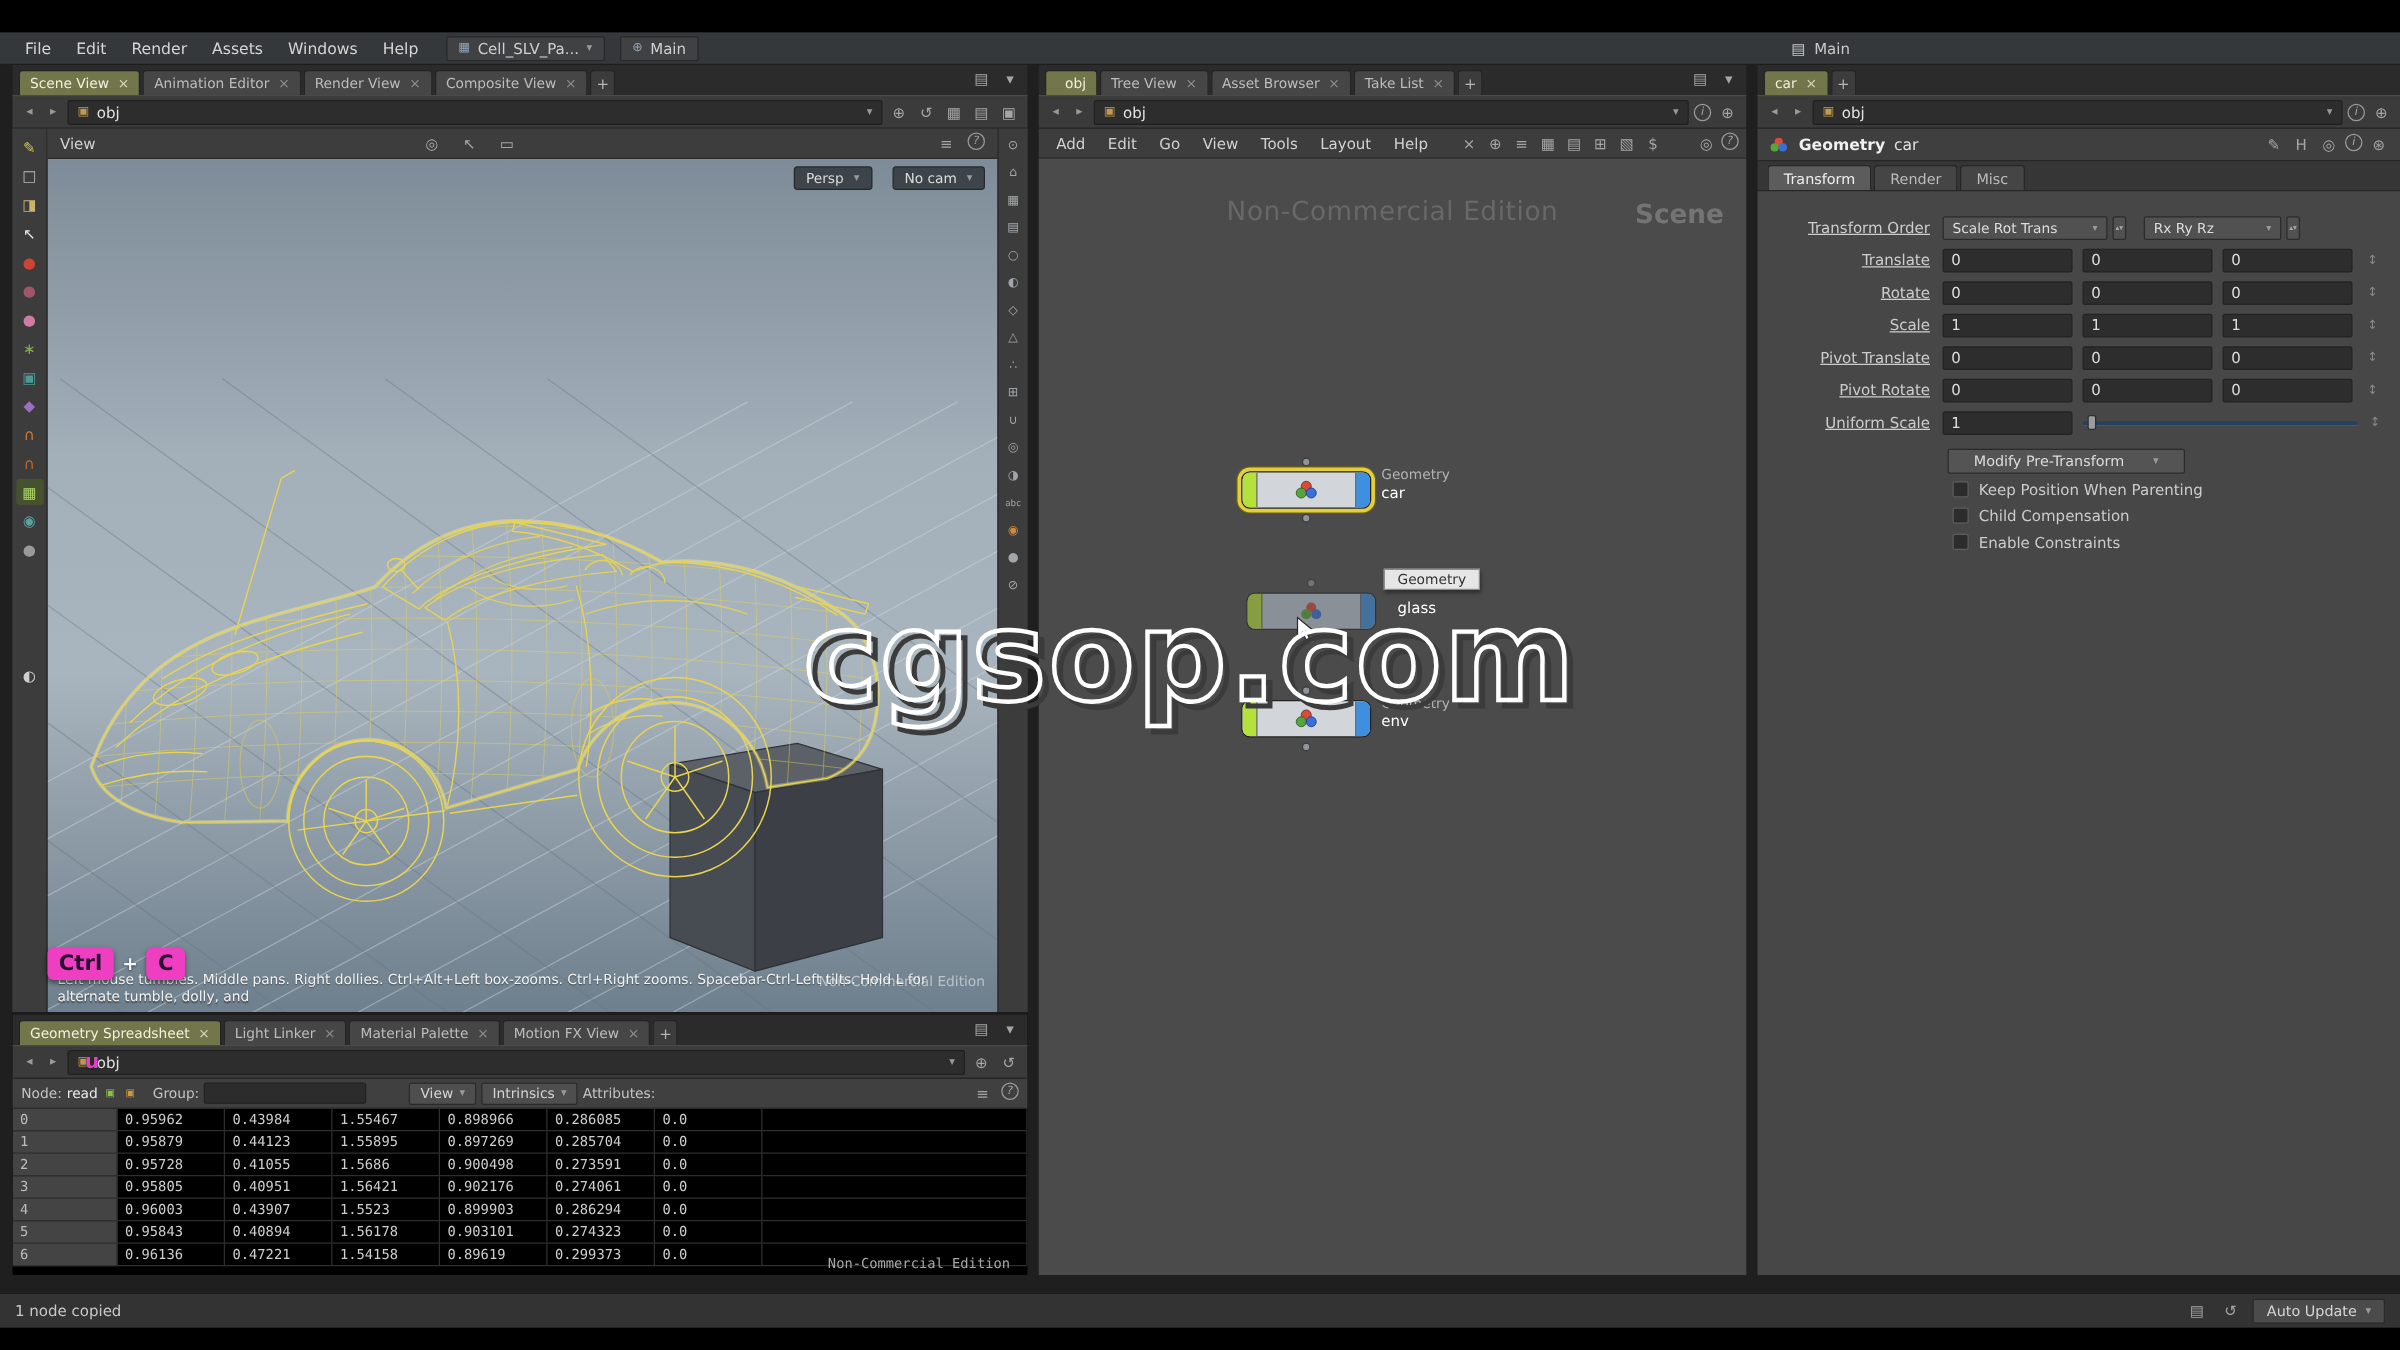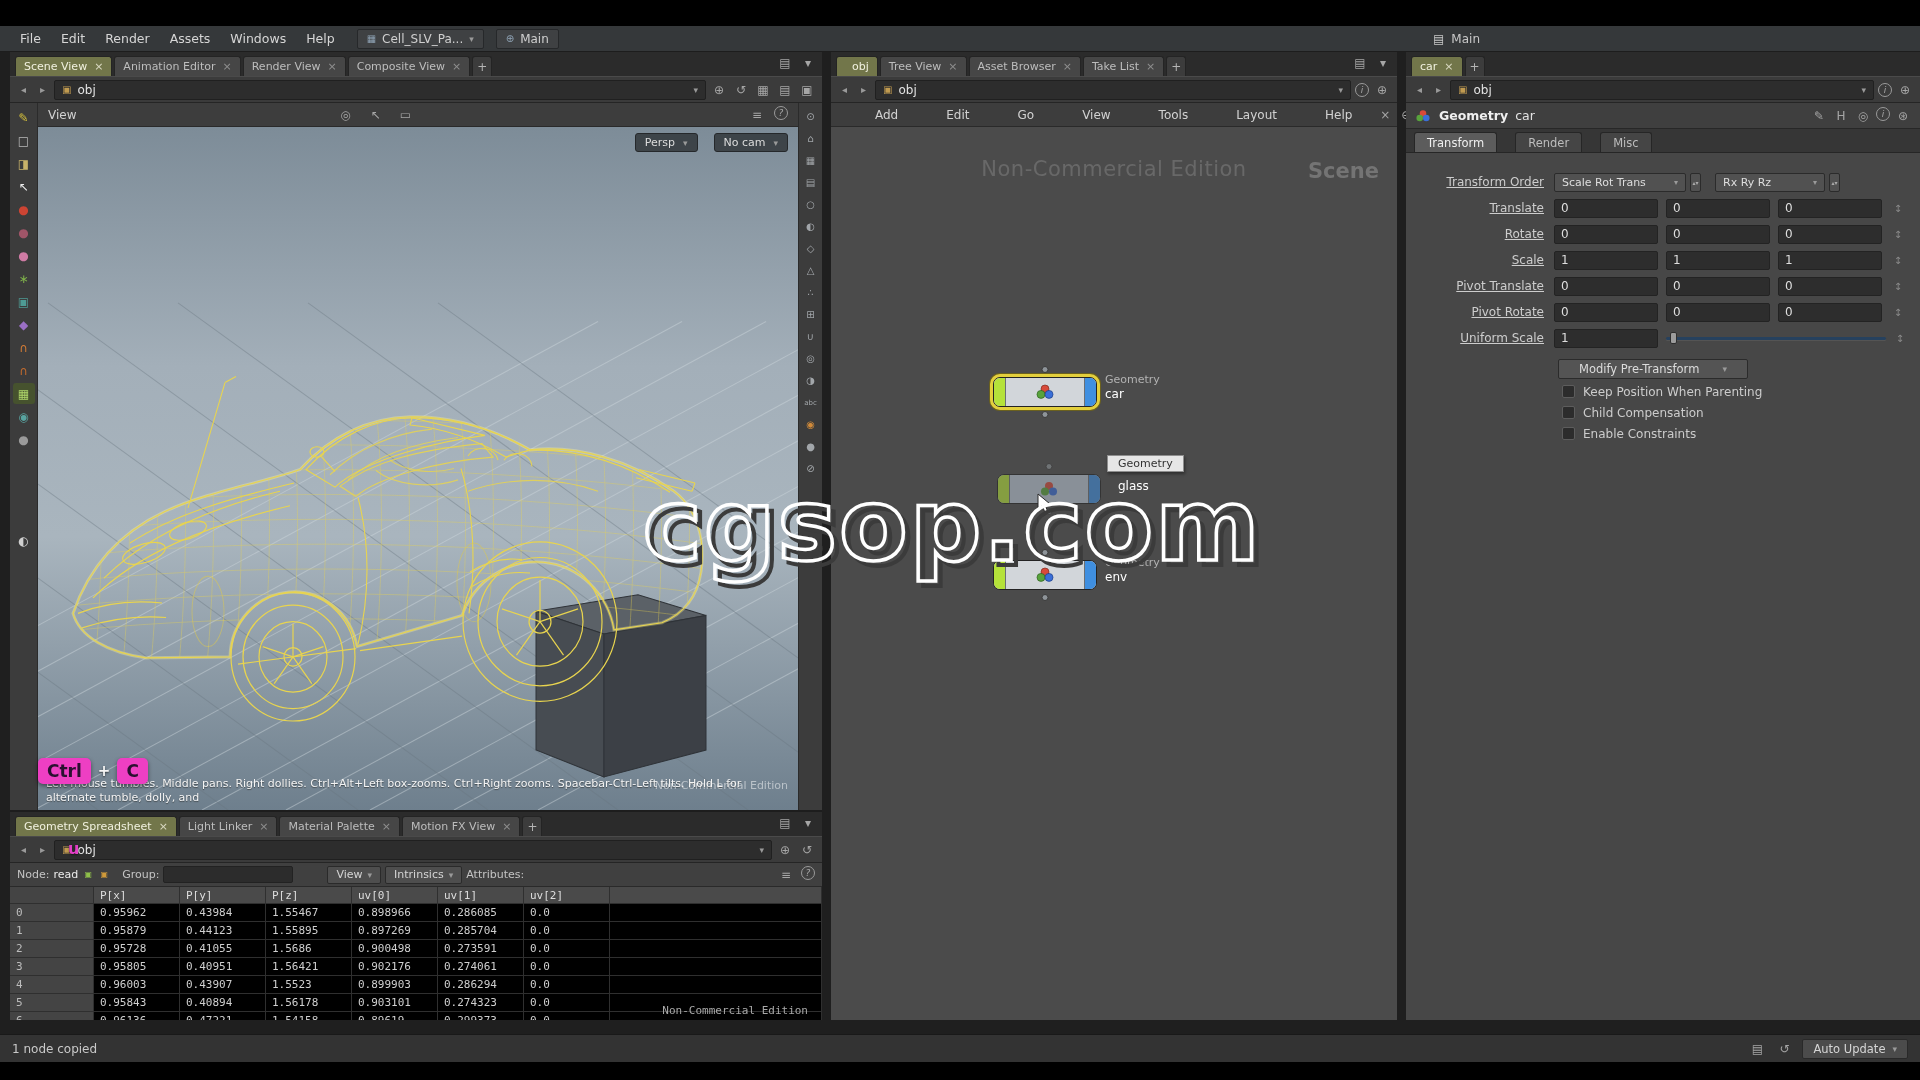--- a/index.html
+++ b/index.html
@@ -84,21 +84,21 @@
   .sheet-table { flex:1; min-height:0; overflow:hidden; font-family:"DejaVu Sans Mono","Liberation Mono",monospace; font-size:11px; position:relative; }
   .trow { display:grid; grid-template-columns:84px repeat(6,86px) 1fr; height:18px; }
   .trow.head { background:#4a4a4a; height:17px; }
   .tcell { border-right:1px solid #2f2f2f; border-bottom:1px solid #2f2f2f; display:flex; align-items:center; padding:0 6px; color:#cfcfcf; overflow:hidden; white-space:nowrap; }
   .trow.head .tcell { color:#dedede; }
   .tcell.num { background:#444444; color:#bdbdbd; }
   .sheet-noncom { position:absolute; right:14px; bottom:3px; color:#a8a8a8; font-size:11px; z-index:3; }
 
   
   .net-menubar { height:24px; background:#3d3d3d; border-bottom:1px solid #2a2a2a; display:flex; align-items:center; gap:2px; padding:0 6px; }
-  .net-menu { padding:3px 8px; font-size:12px; color:#d2d2d2;margin-left:30px; }
+  .net-menu { padding:3px 8px; font-size:12px; color:#d2d2d2; }
   .net-icons { margin-left:14px; display:flex; gap:3px; }
   .net-icons2 { margin-left:auto; display:flex; gap:3px; }
   .net-canvas { flex:1; position:relative; background:#4b4b4b; min-height:0; overflow:hidden; }
   .net-noncom { position:absolute; top:30px; left:0; right:0; text-align:center; font-size:21px; color:rgba(210,210,210,.22); letter-spacing:.5px; }
   .scene-label { position:absolute; top:32px; right:18px; font-size:21px; font-weight:bold; color:#747474; }
 
   .node { position:absolute; width:104px; height:30px; }
   .nbody { position:absolute; inset:0; background:#d2d6da; border:1px solid #232323; border-radius:7px; display:flex; overflow:hidden; align-items:stretch; }
   .node.selected .nbody { box-shadow:0 0 0 3px #e3cf3d, 0 0 0 4px #6b611e; }
   .node.ghost { opacity:.55; }
@@ -114,21 +114,21 @@
   .nname { color:#ffffff; font-size:12px; }
   .tooltip { position:absolute; background:#e6e6e6; color:#333; border:1px solid #8e8e8e; padding:1px 10px; font-size:11px; box-shadow:1px 2px 3px rgba(0,0,0,.4); z-index:6; }
   .ghost-name { position:absolute; color:#fff; font-size:12px; z-index:6; }
   .cursor { position:absolute; z-index:10; }
 
   
   .param-header { height:26px; background:#3f3f3f; border-bottom:1px solid #272727; display:flex; align-items:center; gap:7px; padding:0 8px; }
   .ph-type { font-weight:bold; color:#f0f0f0; font-size:12.5px; }
   .ph-name { color:#e2e2e2; font-size:12.5px; }
   .ph-icons { margin-left:auto; display:flex; gap:4px; }
-  .ptabs { height:24px; background:#363636; border-bottom:1px solid #262626; display:flex; align-items:flex-end; gap:18px; padding:2px 8px 0 8px; }
+  .ptabs { height:24px; background:#363636; border-bottom:1px solid #262626; display:flex; align-items:flex-end; gap:2px; padding:2px 8px 0 8px; }
   .ptab { height:20px; padding:0 12px; display:flex; align-items:center; background:#454545; border:1px solid #262626; border-bottom:none; border-radius:3px 3px 0 0; color:#bdbdbd; font-size:11.5px; }
   .ptab.sel { background:#5c5c5c; color:#efefef; }
   .param-body { flex:1; background:#474747; padding:16px 12px 0 10px; }
   .prow { display:flex; align-items:center; height:26px; }
   .plabel { width:138px; text-align:right; padding-right:10px; color:#cdcdcd; font-size:12px; white-space:nowrap;text-decoration:underline; }
   .pfield { width:104px; height:19px; background:#2d2d2d; border:1px solid #232323; border-radius:2px; color:#dedede; display:flex; align-items:center; padding:0 6px; margin-right:8px; font-size:12px; }
   .pdrop { width:132px; height:19px; background:#515151; border:1px solid #2b2b2b; border-radius:2px; color:#dedede; display:flex; align-items:center; gap:20px; padding:0 7px; margin-right:4px; font-size:11px; white-space:nowrap; }
   .pdrop .path-chevron { font-size:8px; }
   .spin { width:11px; height:19px; background:#515151; border:1px solid #2b2b2b; border-radius:2px; color:#aaa; font-size:6px; line-height:7px; display:flex; flex-direction:column; align-items:center; justify-content:center; margin-right:14px; }
   .ladder { width:16px; color:#8a8a8a; font-size:10px; text-align:center; }
@@ -491,30 +491,20 @@
               <span>Intrinsics</span>
               <span class="path-chevron">▾</span>
             </span>
             <span>Attributes:</span>
             <span style="margin-left:auto;display:flex;gap:6px">
               <span class="icon-btn">≡</span>
               <span class="icon-btn circle-i">?</span>
             </span>
           </div>
           <div class="sheet-table">
-            <div class="trow head">
-              <span class="tcell num"></span>
-              <span class="tcell">P[x]</span>
-              <span class="tcell">P[y]</span>
-              <span class="tcell">P[z]</span>
-              <span class="tcell">uv[0]</span>
-              <span class="tcell">uv[1]</span>
-              <span class="tcell">uv[2]</span>
-              <span class="tcell"></span>
-            </div>
             <div class="trow">
               <span class="tcell num">0</span>
               <span class="tcell">0.95962</span>
               <span class="tcell">0.43984</span>
               <span class="tcell">1.55467</span>
               <span class="tcell">0.898966</span>
               <span class="tcell">0.286085</span>
               <span class="tcell">0.0</span>
               <span class="tcell"></span>
             </div>

